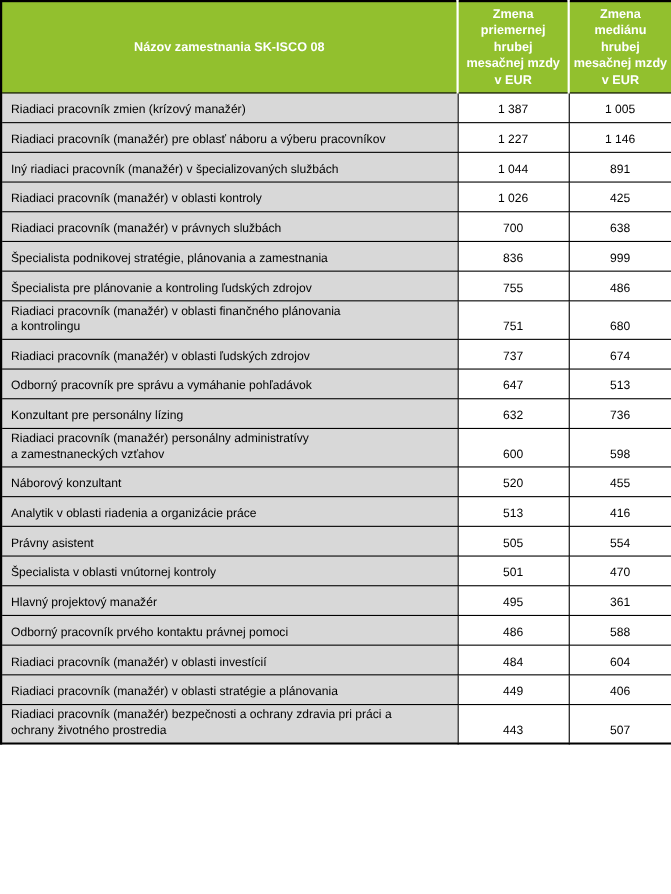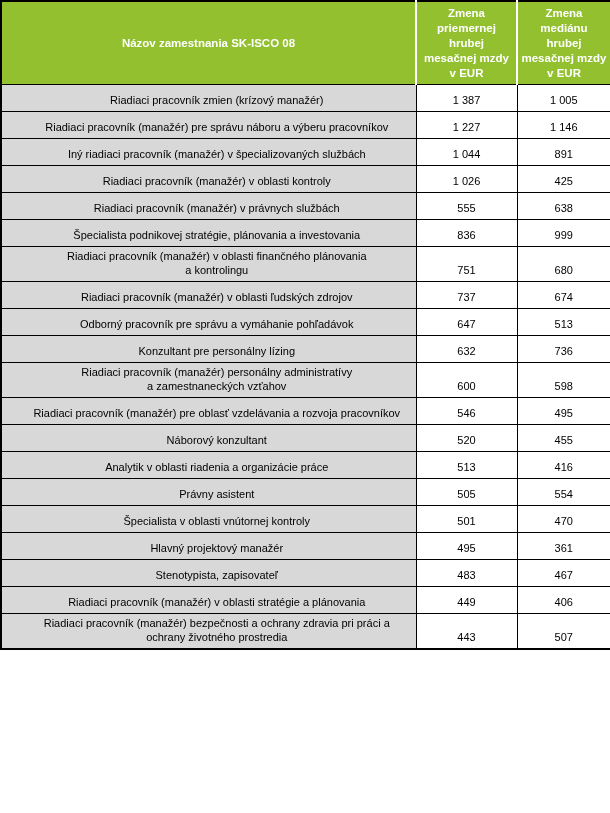--- a/index.html
+++ b/index.html
@@ -41,22 +41,22 @@
     border:1px solid var(--border);
     vertical-align:bottom;
     font-size:11px;
     line-height:14px;
     padding:2px 4px 4px 4px;
   }
   tbody tr{height:27px;}
   tbody tr.tall{height:22px;}
   td.label-cell{
     background:var(--label-bg);
-    text-align:center;
-    padding-left:20px;
+    text-align:left;
+    padding-left:8px;
     white-space:pre-line;
   }
   td.value-cell{
     background:var(--value-bg);
     text-align:center;
     margin-top:48px;
   }
 </style>
 </head>
 <body>
@@ -82,43 +82,48 @@
 v EUR</th>
     </tr>
   </thead>
   <tbody>
       <tr>
         <td class="label-cell">Riadiaci pracovník zmien (krízový manažér)</td>
         <td class="value-cell">1 387</td>
         <td class="value-cell">1 005</td>
       </tr>
       <tr>
-        <td class="label-cell">Riadiaci pracovník (manažér) pre správu náboru a výberu pracovníkov</td>
+        <td class="label-cell">Riadiaci pracovník (manažér) pre oblasť náboru a výberu pracovníkov</td>
         <td class="value-cell">1 227</td>
         <td class="value-cell">1 146</td>
       </tr>
       <tr>
         <td class="label-cell">Iný riadiaci pracovník (manažér) v špecializovaných službách</td>
         <td class="value-cell">1 044</td>
         <td class="value-cell">891</td>
       </tr>
       <tr>
         <td class="label-cell">Riadiaci pracovník (manažér) v oblasti kontroly</td>
         <td class="value-cell">1 026</td>
         <td class="value-cell">425</td>
       </tr>
       <tr>
         <td class="label-cell">Riadiaci pracovník (manažér) v právnych službách</td>
-        <td class="value-cell">555</td>
+        <td class="value-cell">700</td>
         <td class="value-cell">638</td>
       </tr>
       <tr>
-        <td class="label-cell">Špecialista podnikovej stratégie, plánovania a investovania</td>
+        <td class="label-cell">Špecialista podnikovej stratégie, plánovania a zamestnania</td>
         <td class="value-cell">836</td>
         <td class="value-cell">999</td>
+      </tr>
+      <tr>
+        <td class="label-cell">Špecialista pre plánovanie a kontroling ľudských zdrojov</td>
+        <td class="value-cell">755</td>
+        <td class="value-cell">486</td>
       </tr>
       <tr class="tall">
         <td class="label-cell">Riadiaci pracovník (manažér) v oblasti finančného plánovania
 a kontrolingu</td>
         <td class="value-cell">751</td>
         <td class="value-cell">680</td>
       </tr>
       <tr>
         <td class="label-cell">Riadiaci pracovník (manažér) v oblasti ľudských zdrojov</td>
         <td class="value-cell">737</td>
@@ -134,25 +139,20 @@
         <td class="value-cell">632</td>
         <td class="value-cell">736</td>
       </tr>
       <tr class="tall">
         <td class="label-cell">Riadiaci pracovník (manažér) personálny administratívy
 a zamestnaneckých vzťahov</td>
         <td class="value-cell">600</td>
         <td class="value-cell">598</td>
       </tr>
       <tr>
-        <td class="label-cell">Riadiaci pracovník (manažér) pre oblasť vzdelávania a rozvoja pracovníkov</td>
-        <td class="value-cell">546</td>
-        <td class="value-cell">495</td>
-      </tr>
-      <tr>
         <td class="label-cell">Náborový konzultant</td>
         <td class="value-cell">520</td>
         <td class="value-cell">455</td>
       </tr>
       <tr>
         <td class="label-cell">Analytik v oblasti riadenia a organizácie práce</td>
         <td class="value-cell">513</td>
         <td class="value-cell">416</td>
       </tr>
       <tr>
@@ -164,23 +164,28 @@
         <td class="label-cell">Špecialista v oblasti vnútornej kontroly</td>
         <td class="value-cell">501</td>
         <td class="value-cell">470</td>
       </tr>
       <tr>
         <td class="label-cell">Hlavný projektový manažér</td>
         <td class="value-cell">495</td>
         <td class="value-cell">361</td>
       </tr>
       <tr>
-        <td class="label-cell">Stenotypista, zapisovateľ</td>
-        <td class="value-cell">483</td>
-        <td class="value-cell">467</td>
+        <td class="label-cell">Odborný pracovník prvého kontaktu právnej pomoci</td>
+        <td class="value-cell">486</td>
+        <td class="value-cell">588</td>
+      </tr>
+      <tr>
+        <td class="label-cell">Riadiaci pracovník (manažér) v oblasti investícií</td>
+        <td class="value-cell">484</td>
+        <td class="value-cell">604</td>
       </tr>
       <tr>
         <td class="label-cell">Riadiaci pracovník (manažér) v oblasti stratégie a plánovania</td>
         <td class="value-cell">449</td>
         <td class="value-cell">406</td>
       </tr>
       <tr class="tall">
         <td class="label-cell">Riadiaci pracovník (manažér) bezpečnosti a ochrany zdravia pri práci a
 ochrany životného prostredia</td>
         <td class="value-cell">443</td>

